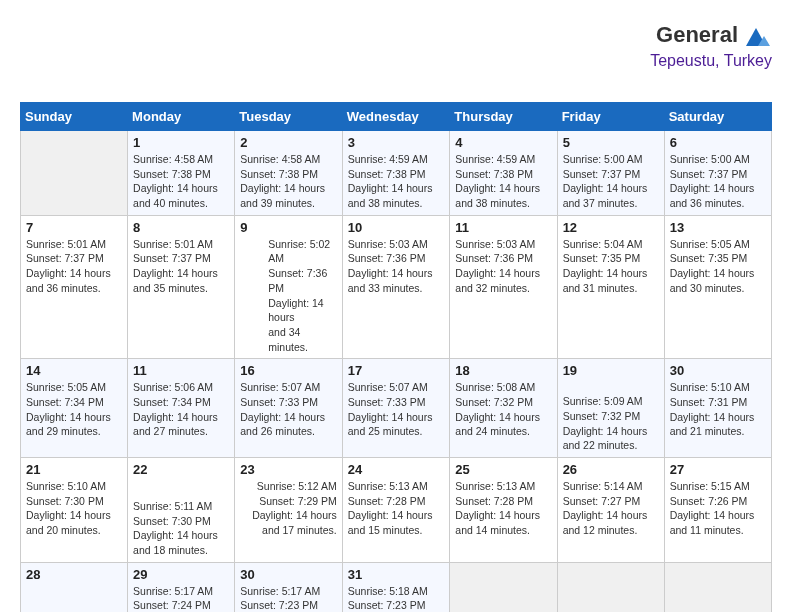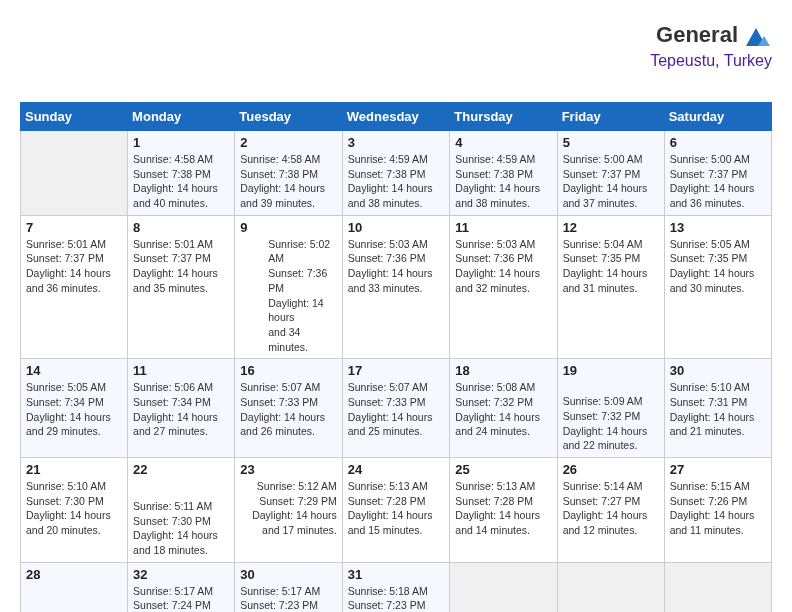--- a/index.html
+++ b/index.html
@@ -323,21 +323,21 @@
       </tr>
       <tr>
         <td>
           <span class="day-number">28</span>
           <div class="day-info" style="white-space: pre-line; margin-top: 28px;">Sunrise: 5:16 AM
 Sunset: 7:25 PM
 Daylight: 14 hours
 and 9 minutes.</div>
         </td>
         <td>
-          <span class="day-number">32</span>
+          <span class="day-number">29</span>
           <div class="day-info" style="white-space: pre-line;">Sunrise: 5:17 AM
 Sunset: 7:24 PM
 Daylight: 14 hours
 and 7 minutes.</div>
         </td>
         <td>
           <span class="day-number">30</span>
           <div class="day-info" style="white-space: pre-line;">Sunrise: 5:17 AM
 Sunset: 7:23 PM
 Daylight: 14 hours

